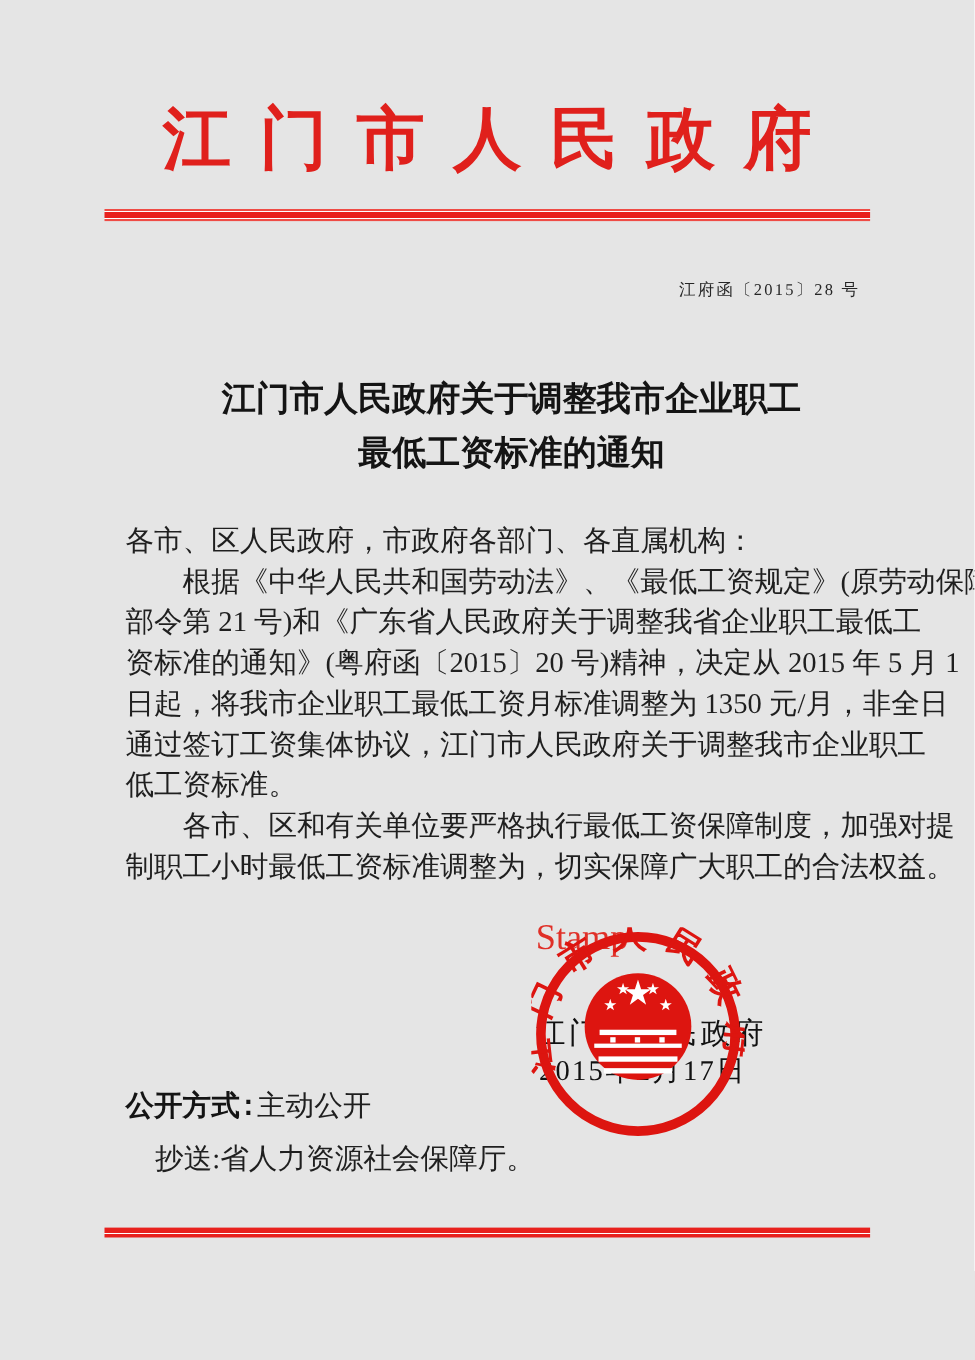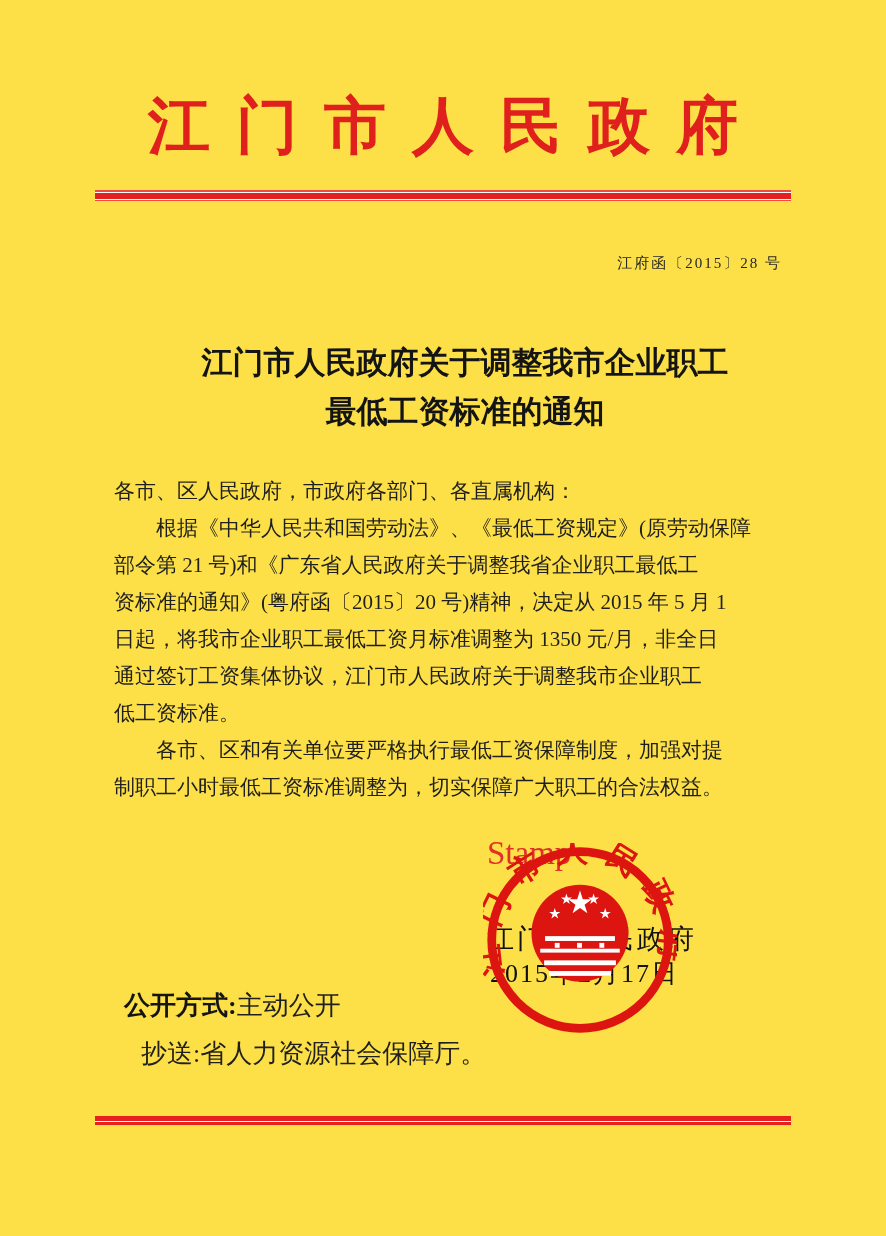--- a/index.html
+++ b/index.html
@@ -1,19 +1,19 @@
 <!DOCTYPE html>
 <html><head>
 <meta charset="utf-8">
 <style>
   html,body{margin:0;padding:0;background:#ffffff;}
   .page{
     position:relative;
     width:886px;height:1236px;
-    background:#fde047;
+    background:#e5e5e5;
     overflow:hidden;
     font-family:"Liberation Serif","DejaVu Serif",serif;
     color:#1f1f1f;
   }
   .org-header{
     position:absolute;top:84px;left:0;width:886px;
     text-align:center;
     color:#e0201c;
     font-size:62px;font-weight:bold;
     letter-spacing:26px;padding-left:26px;box-sizing:border-box;
@@ -29,41 +29,41 @@
     font-size:15px;letter-spacing:2px;color:#262626;
     white-space:nowrap;
   }
   .doc-title{
     position:absolute;top:338px;left:0;width:886px;
     text-align:center;font-weight:bold;
     font-size:31px;line-height:49px;color:#141414;margin-left:22px;
   }
   .body-block{
     position:absolute;top:473px;left:114px;width:662px;
-    font-size:21px;line-height:37px;color:#1f1f1f;
+    font-size:26px;line-height:37px;color:#1f1f1f;
   }
   .body-line{white-space:nowrap;}
   .stamp-label{
     position:absolute;top:835px;left:487px;
     color:#e03028;font-size:33px;z-index:1;white-space:nowrap;
   }
   .sig-issuer{
     position:absolute;top:921px;left:487px;
     font-size:27px;letter-spacing:3px;color:#111111;z-index:1;white-space:nowrap;
   }
   .sig-date{
     position:absolute;top:956px;left:490px;
     font-size:26px;letter-spacing:2px;color:#111111;z-index:1;white-space:nowrap;
   }
   .stamp{
     position:absolute;left:483px;top:843px;width:194px;height:194px;z-index:2;
   }
   .footer-publicity{
-    position:absolute;top:988px;left:124px;
-    font-size:26px;color:#1f1f1f;white-space:nowrap;z-index:3;
+    position:absolute;top:988px;left:114px;
+    font-size:26px;color:#1f1f1f;white-space:nowrap;z-index:3;font-family:Liberation Mono, monospace;
   }
   .footer-publicity .label{font-weight:bold;color:#141414;}
   .footer-cc{
     position:absolute;top:1036px;left:141px;
     font-size:26px;color:#1f1f1f;white-space:nowrap;z-index:3;
   }
   .rule-bottom{
     position:absolute;left:95px;top:1116px;width:696px;height:9px;
     background:linear-gradient(to bottom,#e8201d 0px 5px,#ffffff 5px 6px,#e8201d 6px 9px);
   }

